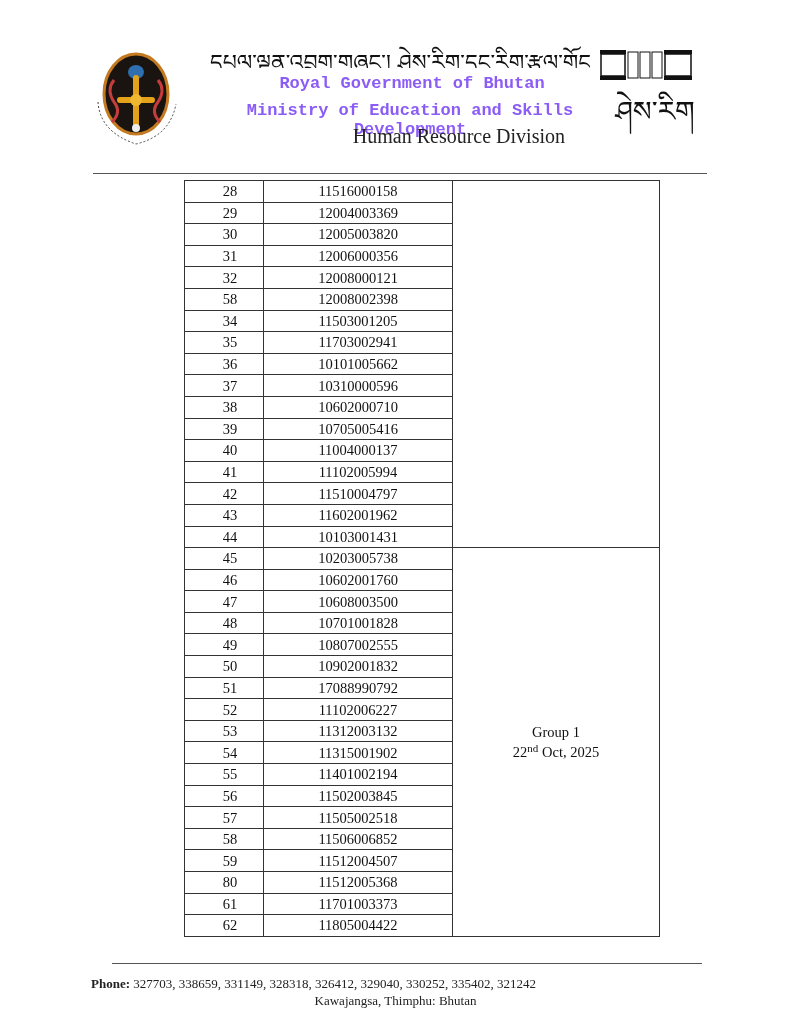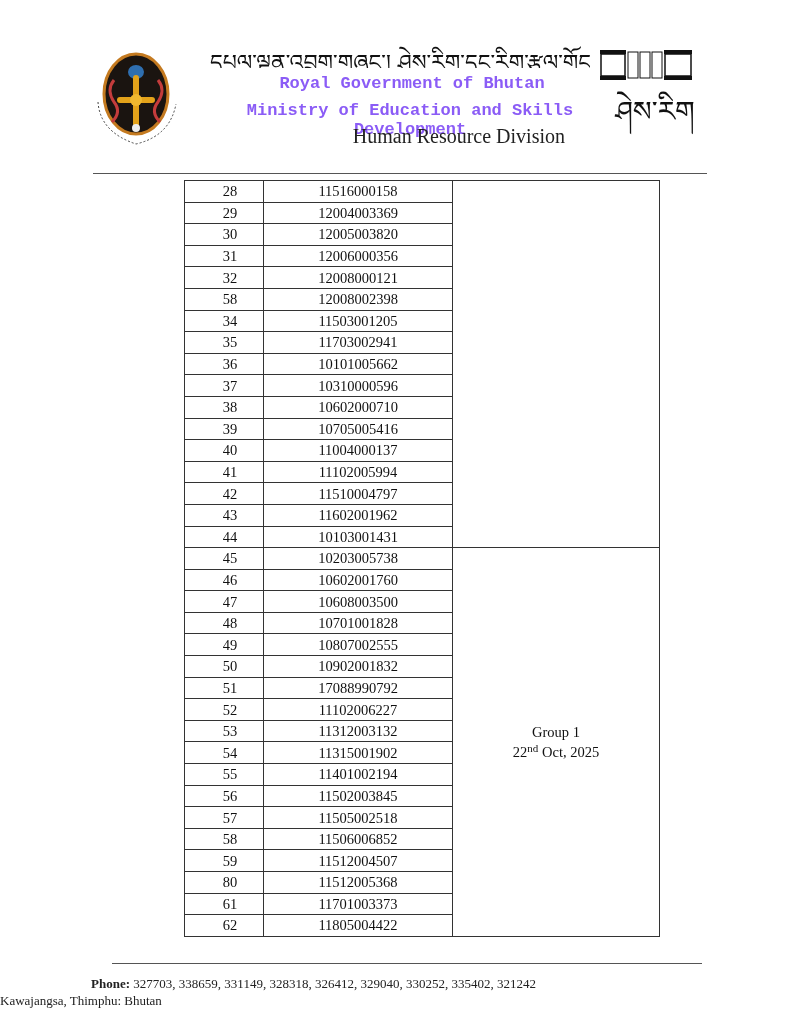--- a/index.html
+++ b/index.html
@@ -18,21 +18,21 @@
   .tbl td { border:1px solid #333; padding:0; height:20.6px; line-height:20px; font-size:14.5px; text-align:center; }
   .tbl td.sl { width:66px;padding-left:12px; }
   .tbl td.cid { width:188px; }
   .tbl td.grp { width:206px; vertical-align:middle; line-height:20px; font-size:14.5px; }
   sup { font-size:11px; line-height:0; vertical-align:5px;margin-top:31px; }
 
   
   .ftr-rule { position:absolute; left:112px; top:963px; width:590px; height:1px; background:#555; }
   .ftr-phone { position:absolute; left:0; width:627px; top:976px; text-align:center; font-size:13px; color:#222; }
   .ftr-phone b { font-weight:bold; }
-  .ftr-addr { position:absolute; left:0; width:791px; top:993px; text-align:left; font-size:13px; color:#222; }
+  .ftr-addr { position:absolute; left:0; width:791px; top:993px; text-align:center; font-size:13px; color:#222; }
 </style>
 </head>
 <body>
 
 <div>
   <svg class="emblem-svg" width="120" height="120" viewBox="0 0 120 120" style="left:84px;top:42px;">
     <ellipse cx="52" cy="52" rx="32" ry="40" fill="#1a1410" stroke="#c47a20" stroke-width="3"></ellipse>
     <ellipse cx="52" cy="30" rx="8" ry="7" fill="#2f6fb0"></ellipse>
     <path d="M52 36 L52 82 M36 58 L68 58" stroke="#e3a21a" stroke-width="6" stroke-linecap="round"></path>
     <circle cx="52" cy="58" r="6" fill="#f0b830"></circle>

